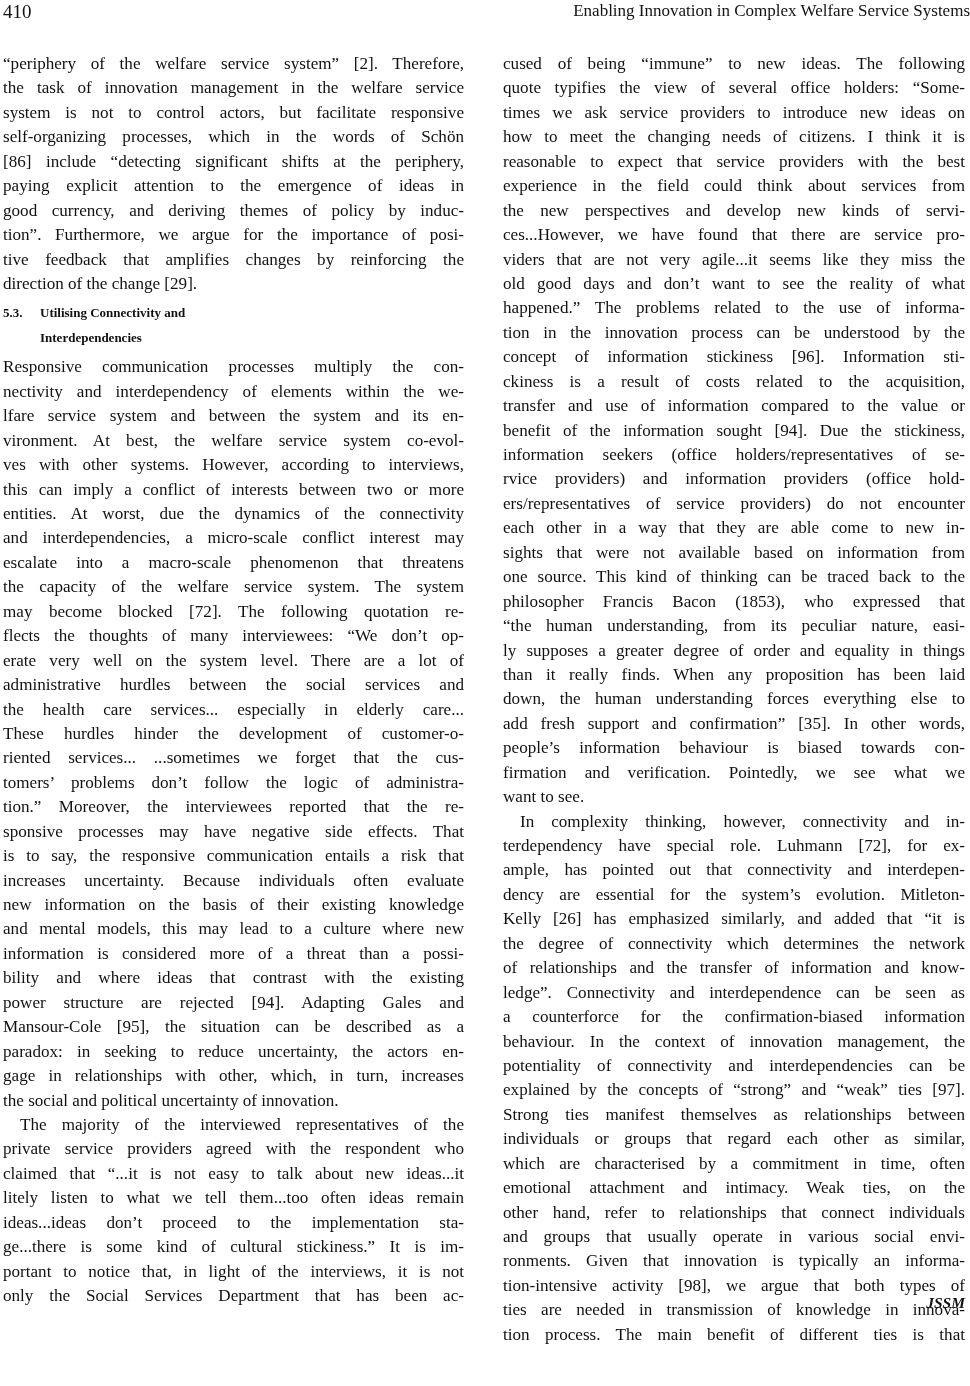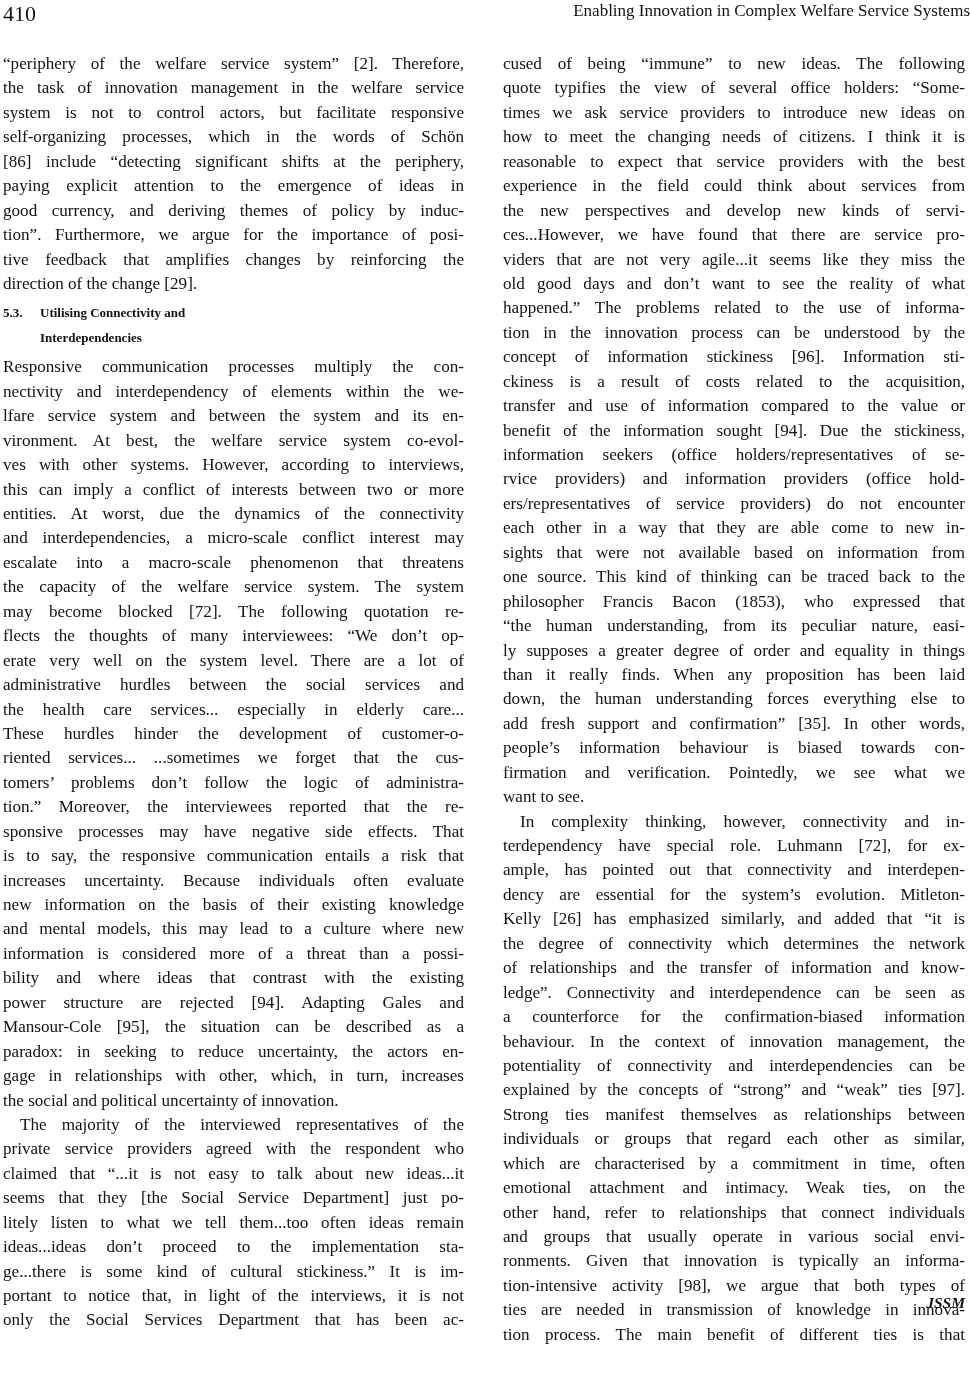--- a/index.html
+++ b/index.html
@@ -1,21 +1,21 @@
 <!DOCTYPE html>
 <html><head>
 <meta charset="utf-8">
 <style>
   html, body { margin: 0; padding: 0; background: #ffffff; }
   body {
     width: 970px; height: 1386px; position: relative; overflow: hidden;
     font-family: "Liberation Serif", "DejaVu Serif", serif;
     color: #111111;
   }
-  .page-number { position: absolute; left: 3px; top: 1px; font-size: 22px; }
+  .page-number { position: absolute; left: 3px; top: 1px; font-size: 19px; }
   .running-title { position: absolute; left: 0; width: 970px; top: 1px; text-align: right; font-size: 17px; }
   .column { position: absolute; top: 52px; }
   .col-left { left: 3px; width: 461px; }
   .col-right { left: 503px; width: 462px; }
   .line {
     display: block; height: 24.45px; line-height: 24.45px; font-size: 17.1px;
     text-align: justify; text-align-last: justify; white-space: nowrap; overflow: visible;
   }
   .line.last { text-align-last: left; }
   .line.indent { text-indent: 17px; }
@@ -79,21 +79,20 @@
       <div class="line"><span>power structure are rejected [94]. Adapting Gales and</span></div>
       <div class="line"><span>Mansour-Cole [95], the situation can be described as a</span></div>
       <div class="line"><span>paradox: in seeking to reduce uncertainty, the actors en-</span></div>
       <div class="line"><span>gage in relationships with other, which, in turn, increases</span></div>
       <div class="line last"><span>the social and political uncertainty of innovation.</span></div>
     </div>
   <div>
       <div class="line indent"><span>The majority of the interviewed representatives of the</span></div>
       <div class="line"><span>private service providers agreed with the respondent who</span></div>
       <div class="line"><span>claimed that “</span><span class="it">...it is not easy to talk about new ideas...it</span></div>
-      <div class="line"><span class="it">seems that they </span><span>[</span><span class="it">the Social Service Department</span><span>] </span><span class="it">just po-</span></div>
       <div class="line"><span class="it">litely listen to what we tell them...too often ideas remain</span></div>
       <div class="line"><span class="it">ideas...ideas don’t proceed to the implementation sta-</span></div>
       <div class="line"><span class="it">ge...there is some kind of cultural stickiness</span><span>.” It is im-</span></div>
       <div class="line"><span>portant to notice that, in light of the interviews, it is not</span></div>
       <div class="line"><span>only the Social Services Department that has been ac-</span></div>
     </div>
 </div>
 
 <div class="column col-right">
   <div>

